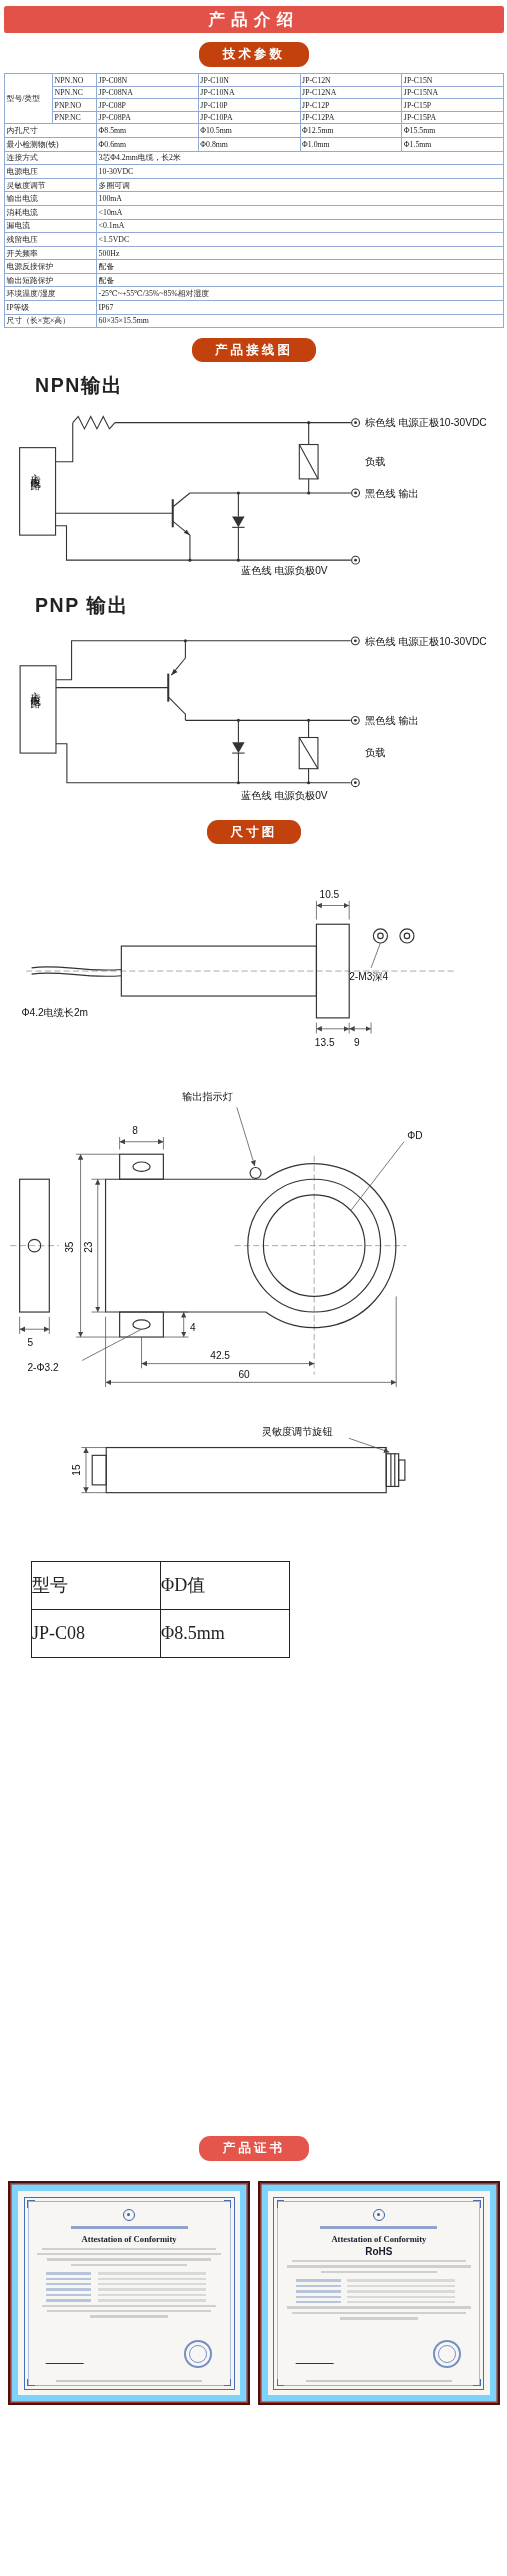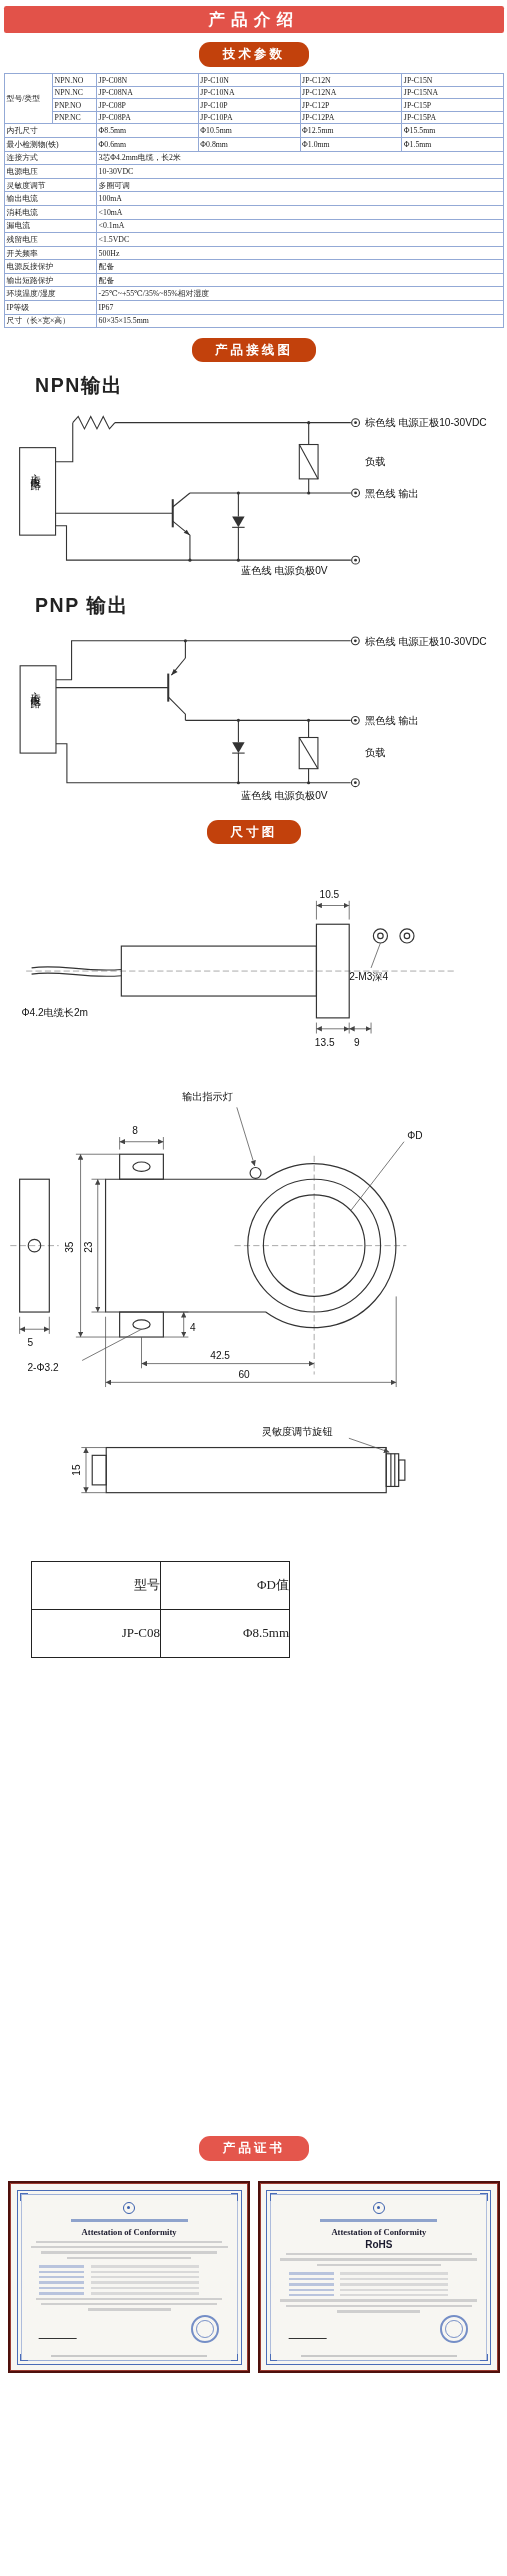--- a/index.html
+++ b/index.html
@@ -55,27 +55,27 @@
   .draw { display:block; margin: 9.4px 0 0 3.9px; }
   .draw text { font-size: 13px; fill: #111; font-family: "Liberation Sans","DejaVu Sans",sans-serif; }
   .outline { stroke:#333; stroke-width:1.5; fill:none; }
   .thin    { stroke:#555; stroke-width:1;   fill:none; }
   .dash    { stroke:#777; stroke-width:0.8; fill:none; stroke-dasharray:8 4; }
   
   table.phid {
     border-collapse: collapse; margin: 38px 0 0 31px;
     font-family: "Liberation Serif", "DejaVu Serif", serif;
   }
-  table.phid td { border: 1.3px solid #222; width: 129px; height: 48px; text-align: right; font-size: 13px; }
+  table.phid td { border: 1.3px solid #222; width: 129px; height: 48px; text-align: left; font-size: 18px; }
   .spacer { height: 469px; }
   
   .certs { display:flex; gap:7.8px; justify-content:center; margin:20.3px 3.9px 0; }
   .cert {
-    width: 242px; height: 192px; background:#7dd3fc; border:2.3px solid #4e100c;
-    box-shadow: inset 0 0 0 1.6px #9a3a30; padding: 1px; flex: 0 0 auto;
+    width: 242px; height: 224px; background:#7dd3fc; border:2.3px solid #4e100c;
+    box-shadow: inset 0 0 0 1.6px #9a3a30; padding: 8px; flex: 0 0 auto;
   }
   .cert-inner { background:#f7f6f2; width:100%; height:100%; padding:5.5px; }
   .cert-border {
     position:relative; width:100%; height:100%; border:1.6px solid #4a6cb8;
     box-shadow: inset 0 0 0 3.1px #f7f6f2, inset 0 0 0 3.9px #9db0d8;
     padding: 9.4px 7.8px 6.3px; text-align:center;
   }
   .corner { position:absolute; width:7.8px; height:7.8px; border:0 solid #4a6cb8; }
   .corner.tl { top:2.3px; left:2.3px; border-top-width:1.6px; border-left-width:1.6px; }
   .corner.tr { top:2.3px; right:2.3px; border-top-width:1.6px; border-right-width:1.6px; }

